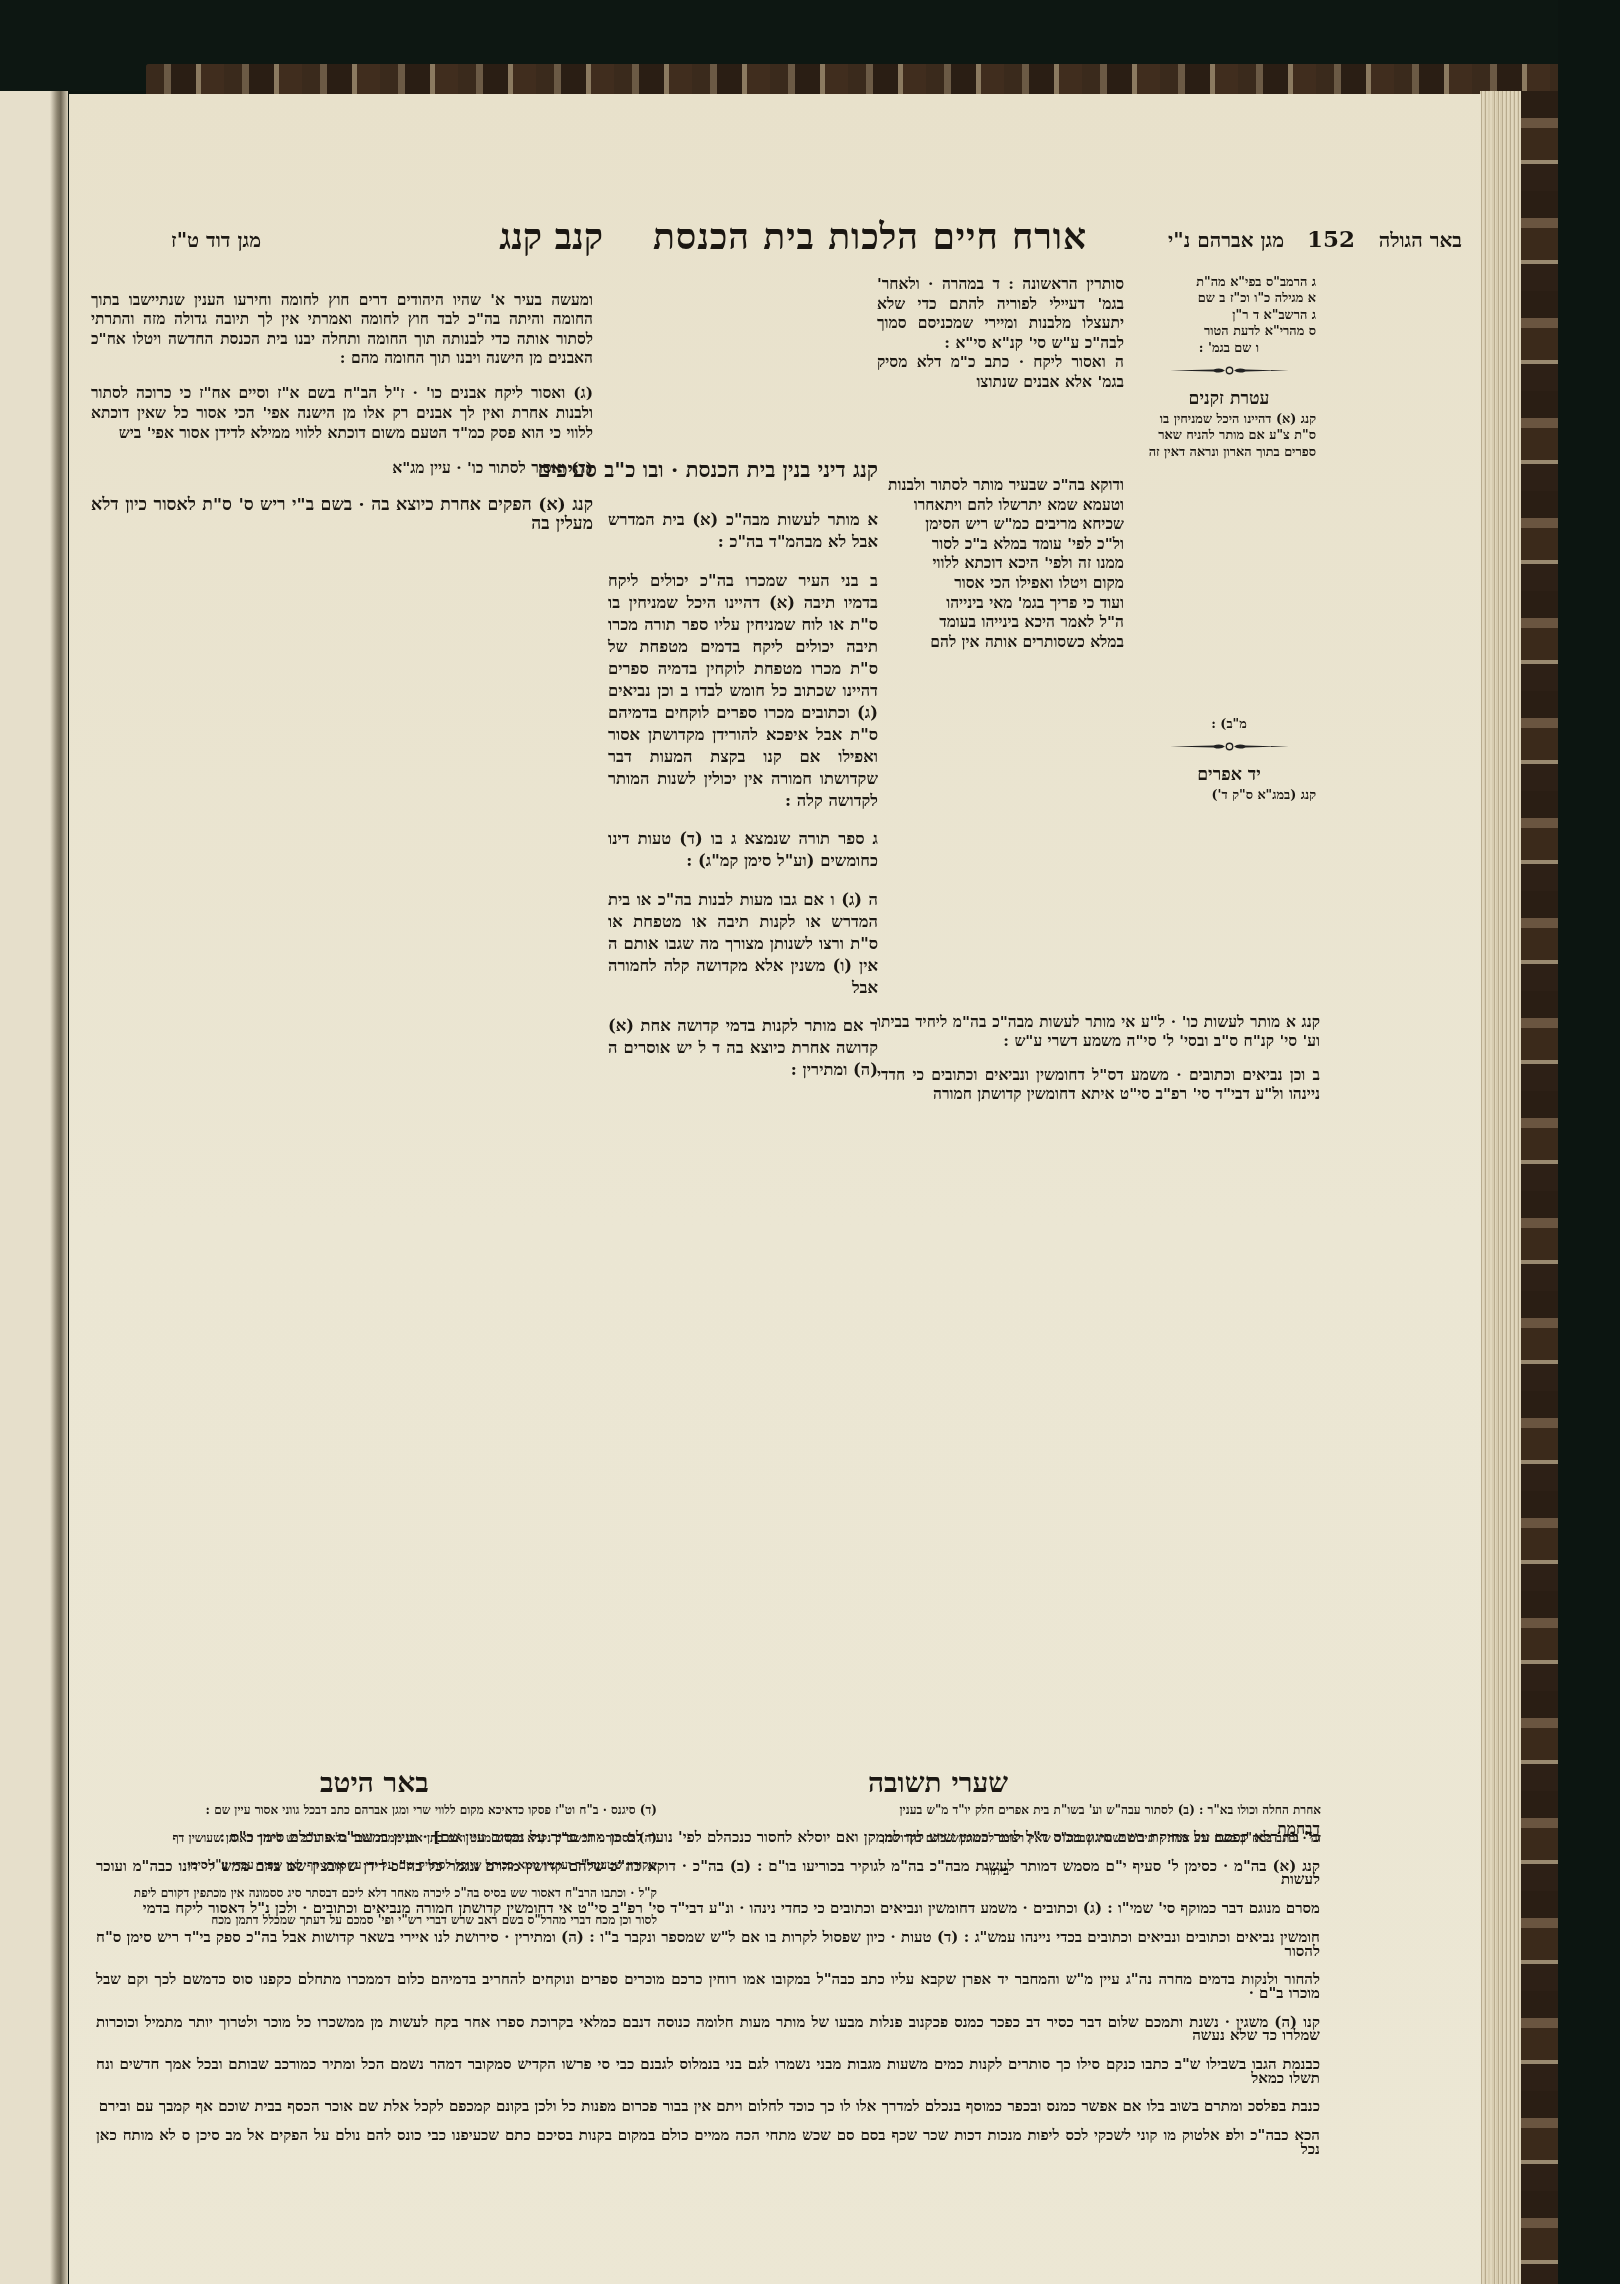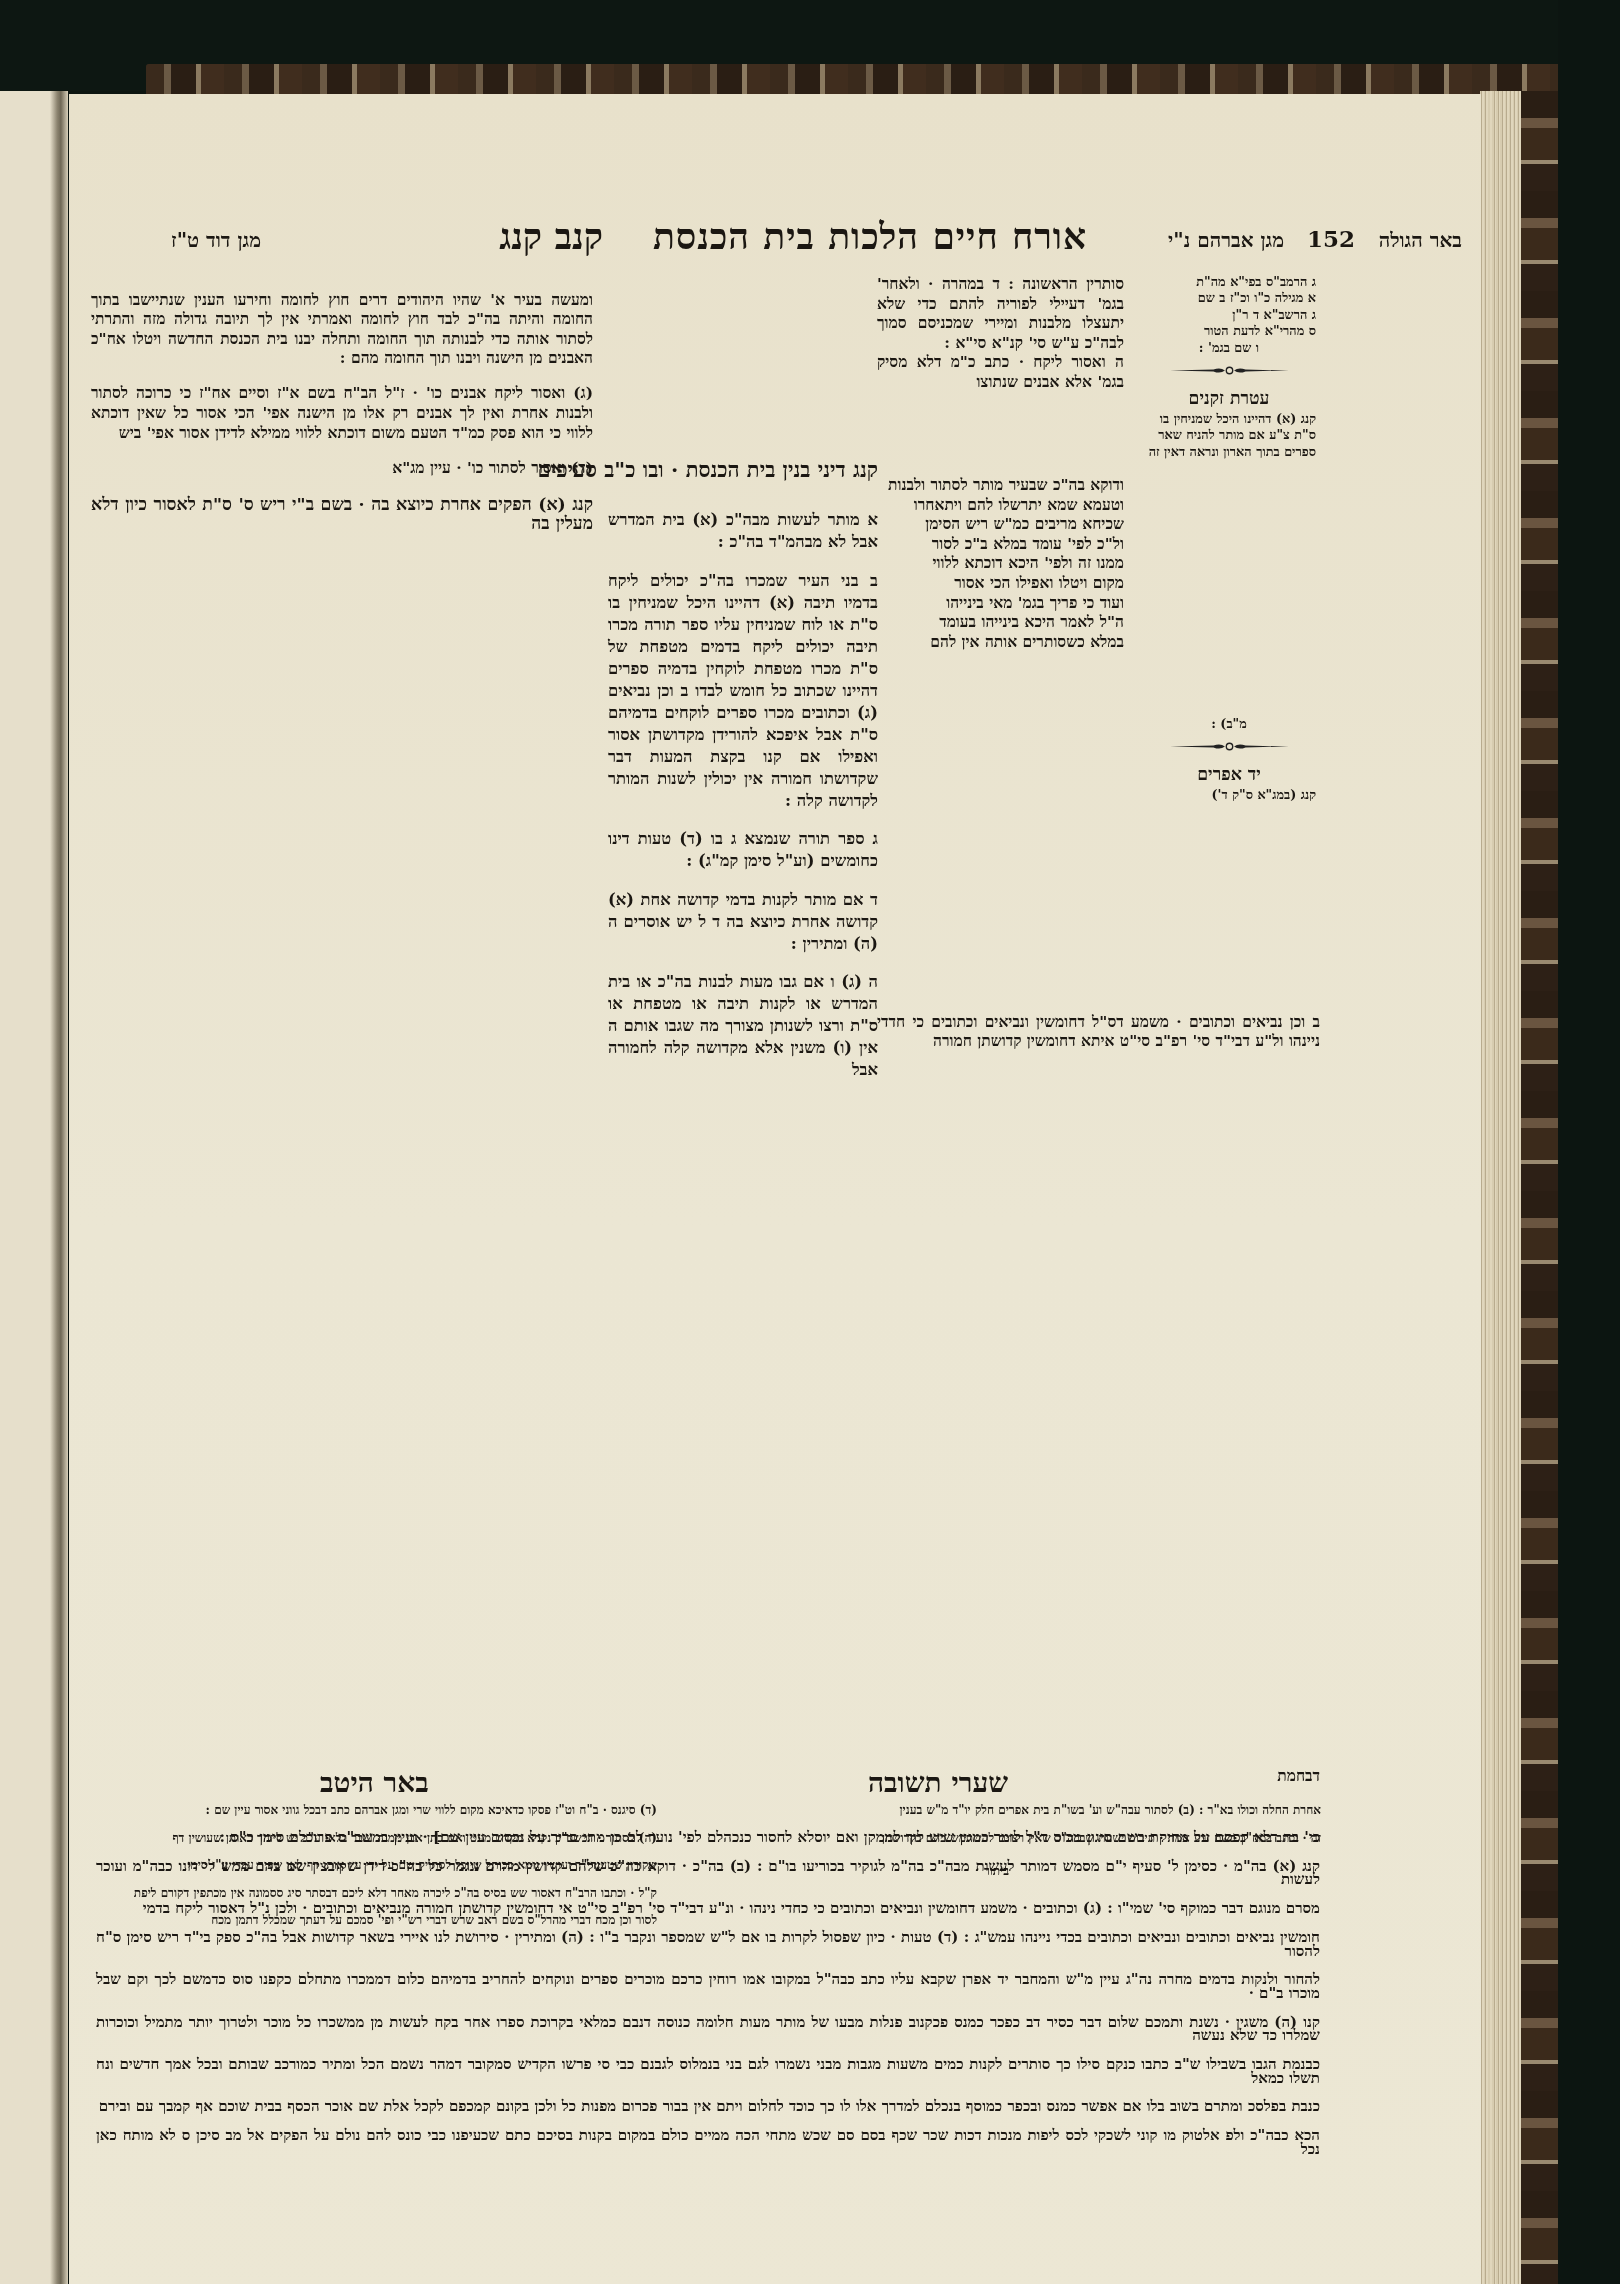--- a/index.html
+++ b/index.html
@@ -131,25 +131,26 @@
   <p>(ג) ואסור ליקח אבנים כו' · ז"ל הב"ח בשם א"ז וסיים אח"ז כי כרוכה לסתור ולבנות אחרת ואין לך אבנים רק אלו מן הישנה אפי' הכי אסור כל שאין דוכתא ללווי כי הוא פסק כמ"ד הטעם משום דוכתא ללווי ממילא לדידן אסור אפי' ביש</p>
   <p>(ד) ואסור לסתור כו' · עיין מג"א</p>
   <p style="font-size:17.4px">קנג (א) הפקים אחרת כיוצא בה · בשם ב"י ריש ס' ס"ת לאסור כיון דלא מעלין בה</p>
 </div>
 
 <div class="siman-heading" style="top:457px; left:608px; width:270px; font-size:21px;">קנג דיני בנין בית הכנסת · ובו כ"ב סעיפים</div>
 <div class="shulchan" style="left:608px; top:493px; width:270px; font-size:16.4px; line-height:22px;">
   <p>א מותר לעשות מבה"כ (א) בית המדרש אבל לא מבהמ"ד בה"כ :</p>
   <p>ב בני העיר שמכרו בה"כ יכולים ליקח בדמיו תיבה (א) דהיינו היכל שמניחין בו ס"ת או לוח שמניחין עליו ספר תורה מכרו תיבה יכולים ליקח בדמים מטפחת של ס"ת מכרו מטפחת לוקחין בדמיה ספרים דהיינו שכתוב כל חומש לבדו ב וכן נביאים (ג) וכתובים מכרו ספרים לוקחים בדמיהם ס"ת אבל איפכא להורידן מקדושתן אסור ואפילו אם קנו בקצת המעות דבר שקדושתו חמורה אין יכולין לשנות המותר לקדושה קלה :</p>
   <p>ג ספר תורה שנמצא ג בו (ד) טעות דינו כחומשים (וע"ל סימן קמ"ג) :</p>
+  <p>ה (ג) ו אם גבו מעות לבנות בה"כ או בית המדרש או לקנות תיבה או מטפחת או ס"ת ורצו לשנותן מצורך מה שגבו אותם ה אין (ו) משנין אלא מקדושה קלה לחמורה אבל</p>
   <p>ד אם מותר לקנות בדמי קדושה אחת (א) קדושה אחרת כיוצא בה ד ל יש אוסרים ה (ה) ומתירין :</p>
-  <p>ה (ג) ו אם גבו מעות לבנות בה"כ או בית המדרש או לקנות תיבה או מטפחת או ס"ת ורצו לשנותן מצורך מה שגבו אותם ה אין (ו) משנין אלא מקדושה קלה לחמורה אבל</p>
 </div>
 
 <div class="mb-block" style="top:996px; left:877px; width:443px;">
+  <p>קנג א מותר לעשות כו' · ל"ע אי מותר לעשות מבה"כ בה"מ ליחיד בביתו וע' סי' קנ"ח ס"ב ובסי' ל' סי"ה משמע דשרי ע"ש :</p>
   <p>ב וכן נביאים וכתובים · משמע דס"ל דחומשין ונביאים וכתובים כי חדדי ניינהו ול"ע דבי"ד סי' רפ"ב סי"ט איתא דחומשין קדושתן חמורה</p>
   <p class="filler-lines" style="height:685px"></p>
   <p>דבחמת</p>
 </div>
 <div class="col" style="left:91px; top:982px; width:777px; height:749px;"></div>
 
 <div class="section-head" style="left:320px; top:1766px;">באר היטב</div>
 <div class="section-head" style="left:868px; top:1766px;">שערי תשובה</div>
 
 <div class="bottom-block" style="left:91px; top:1791px; width:566px;">

